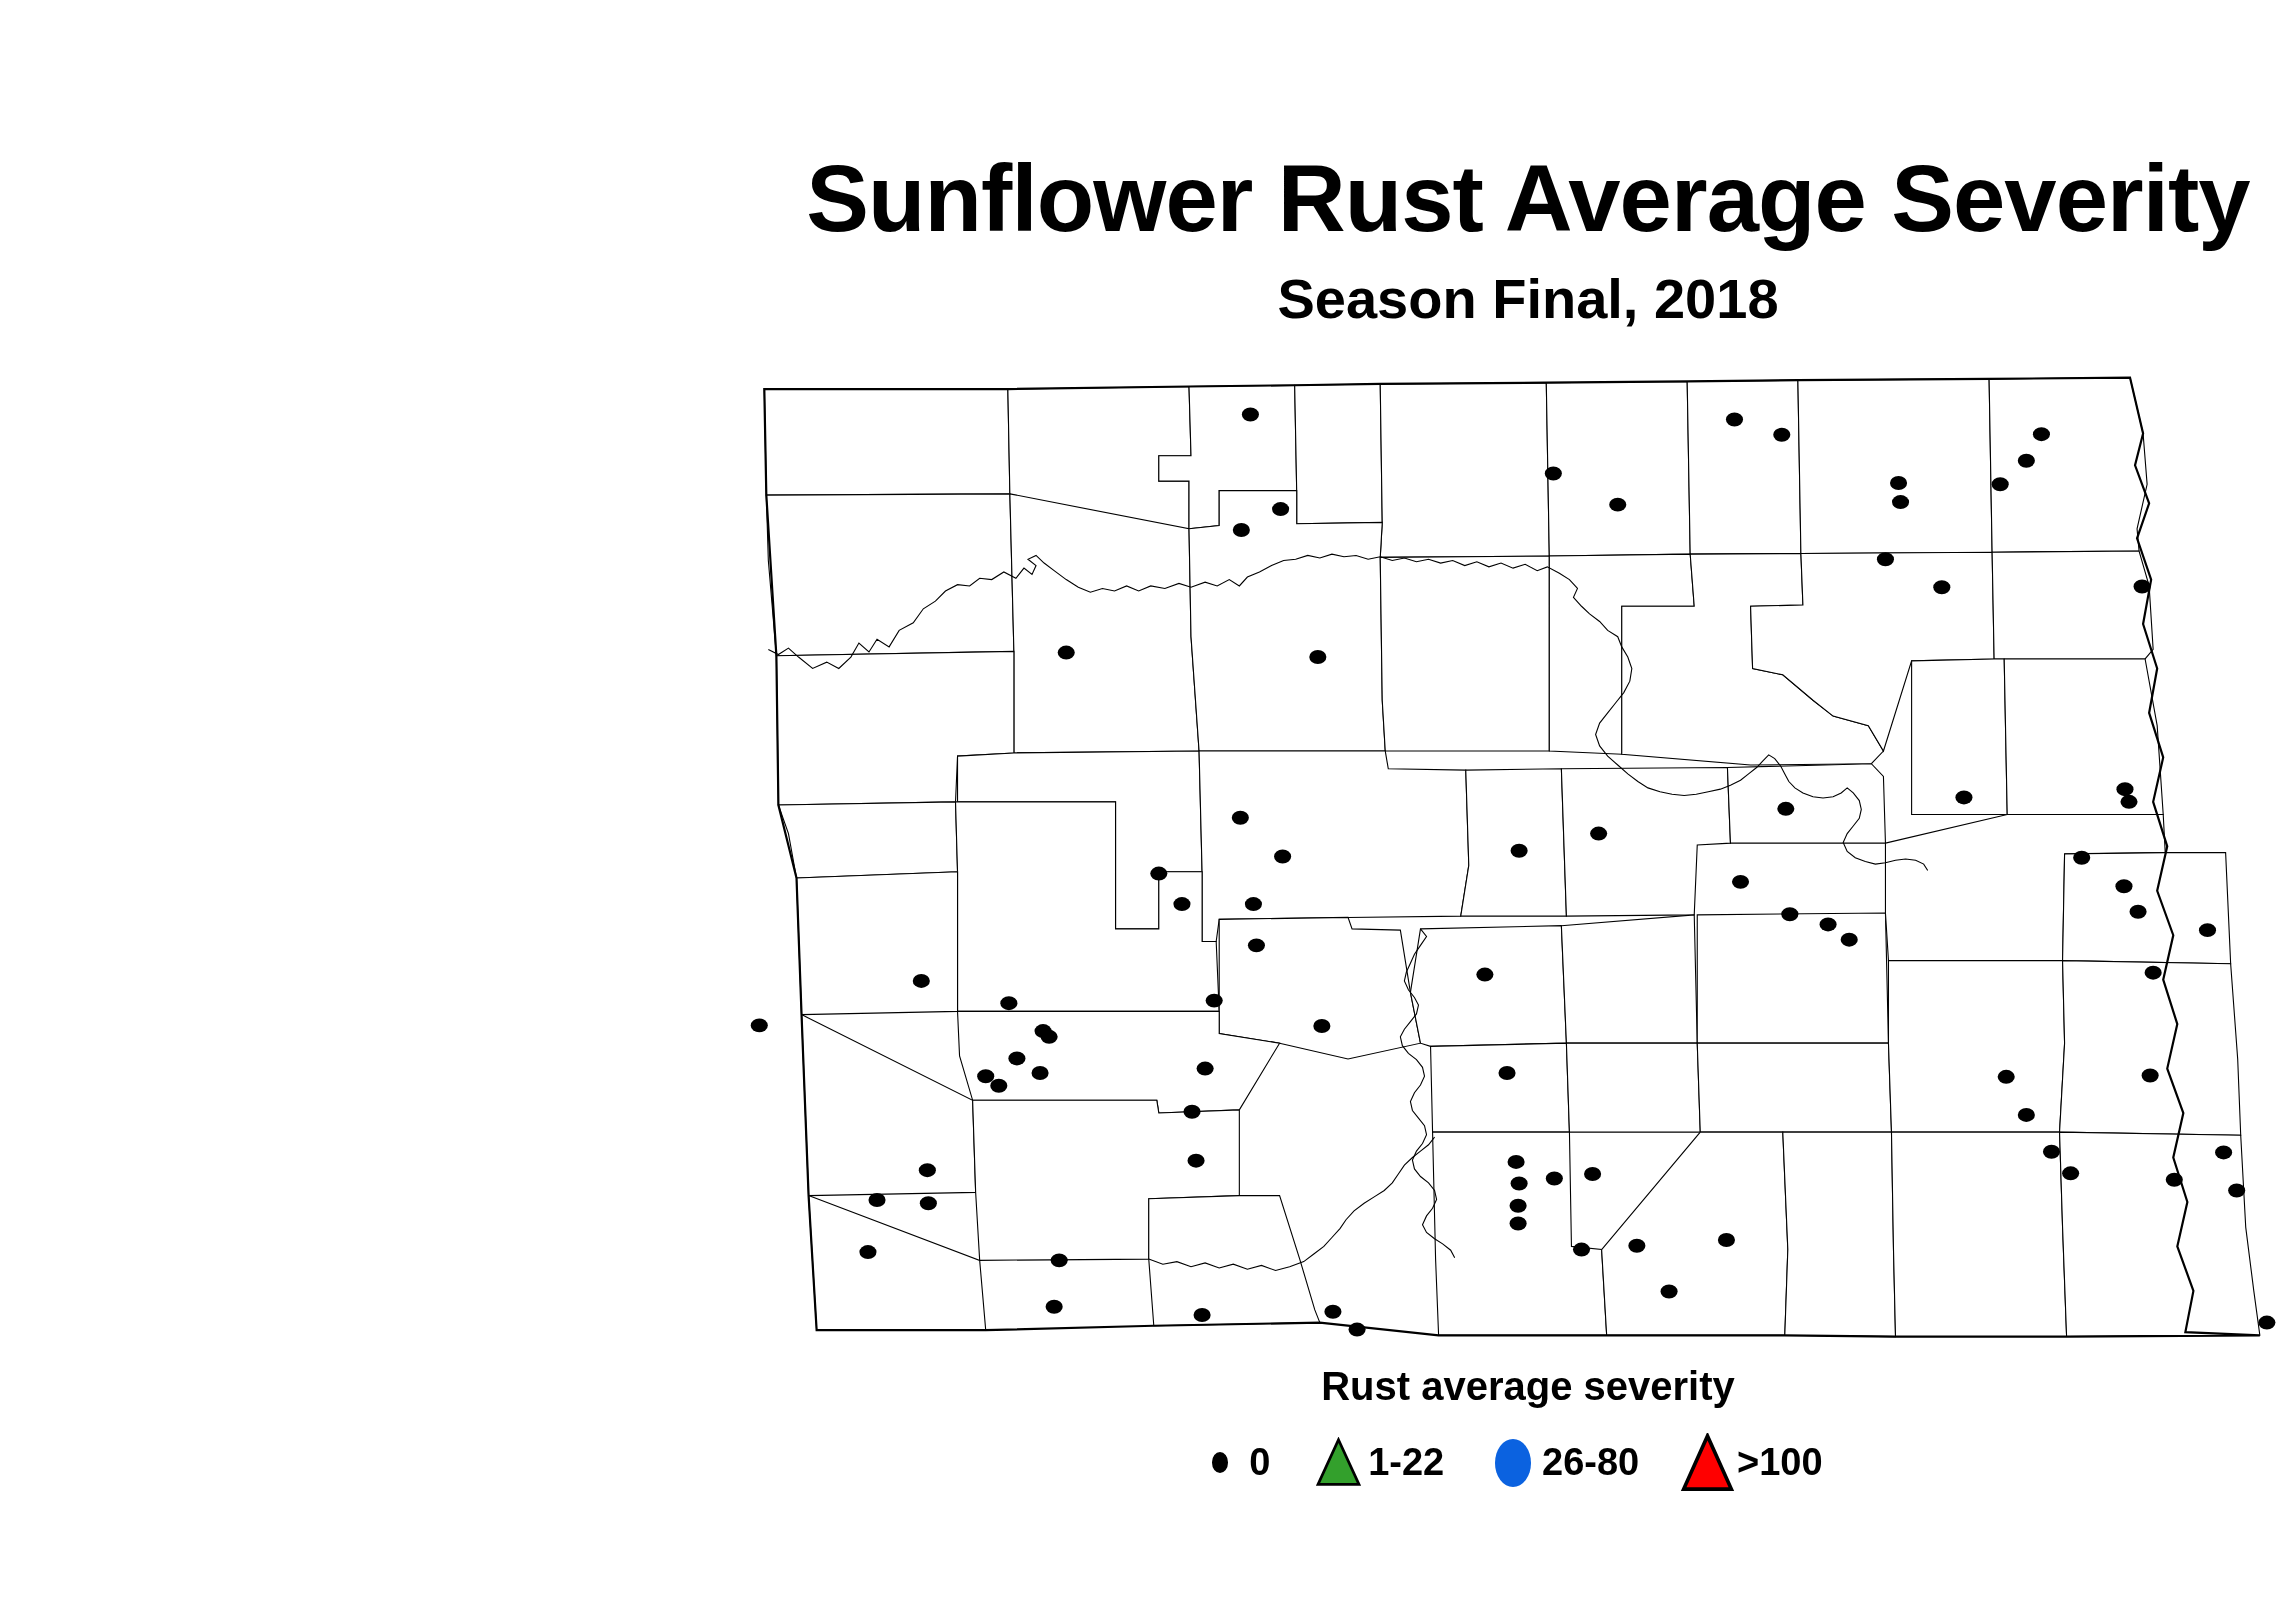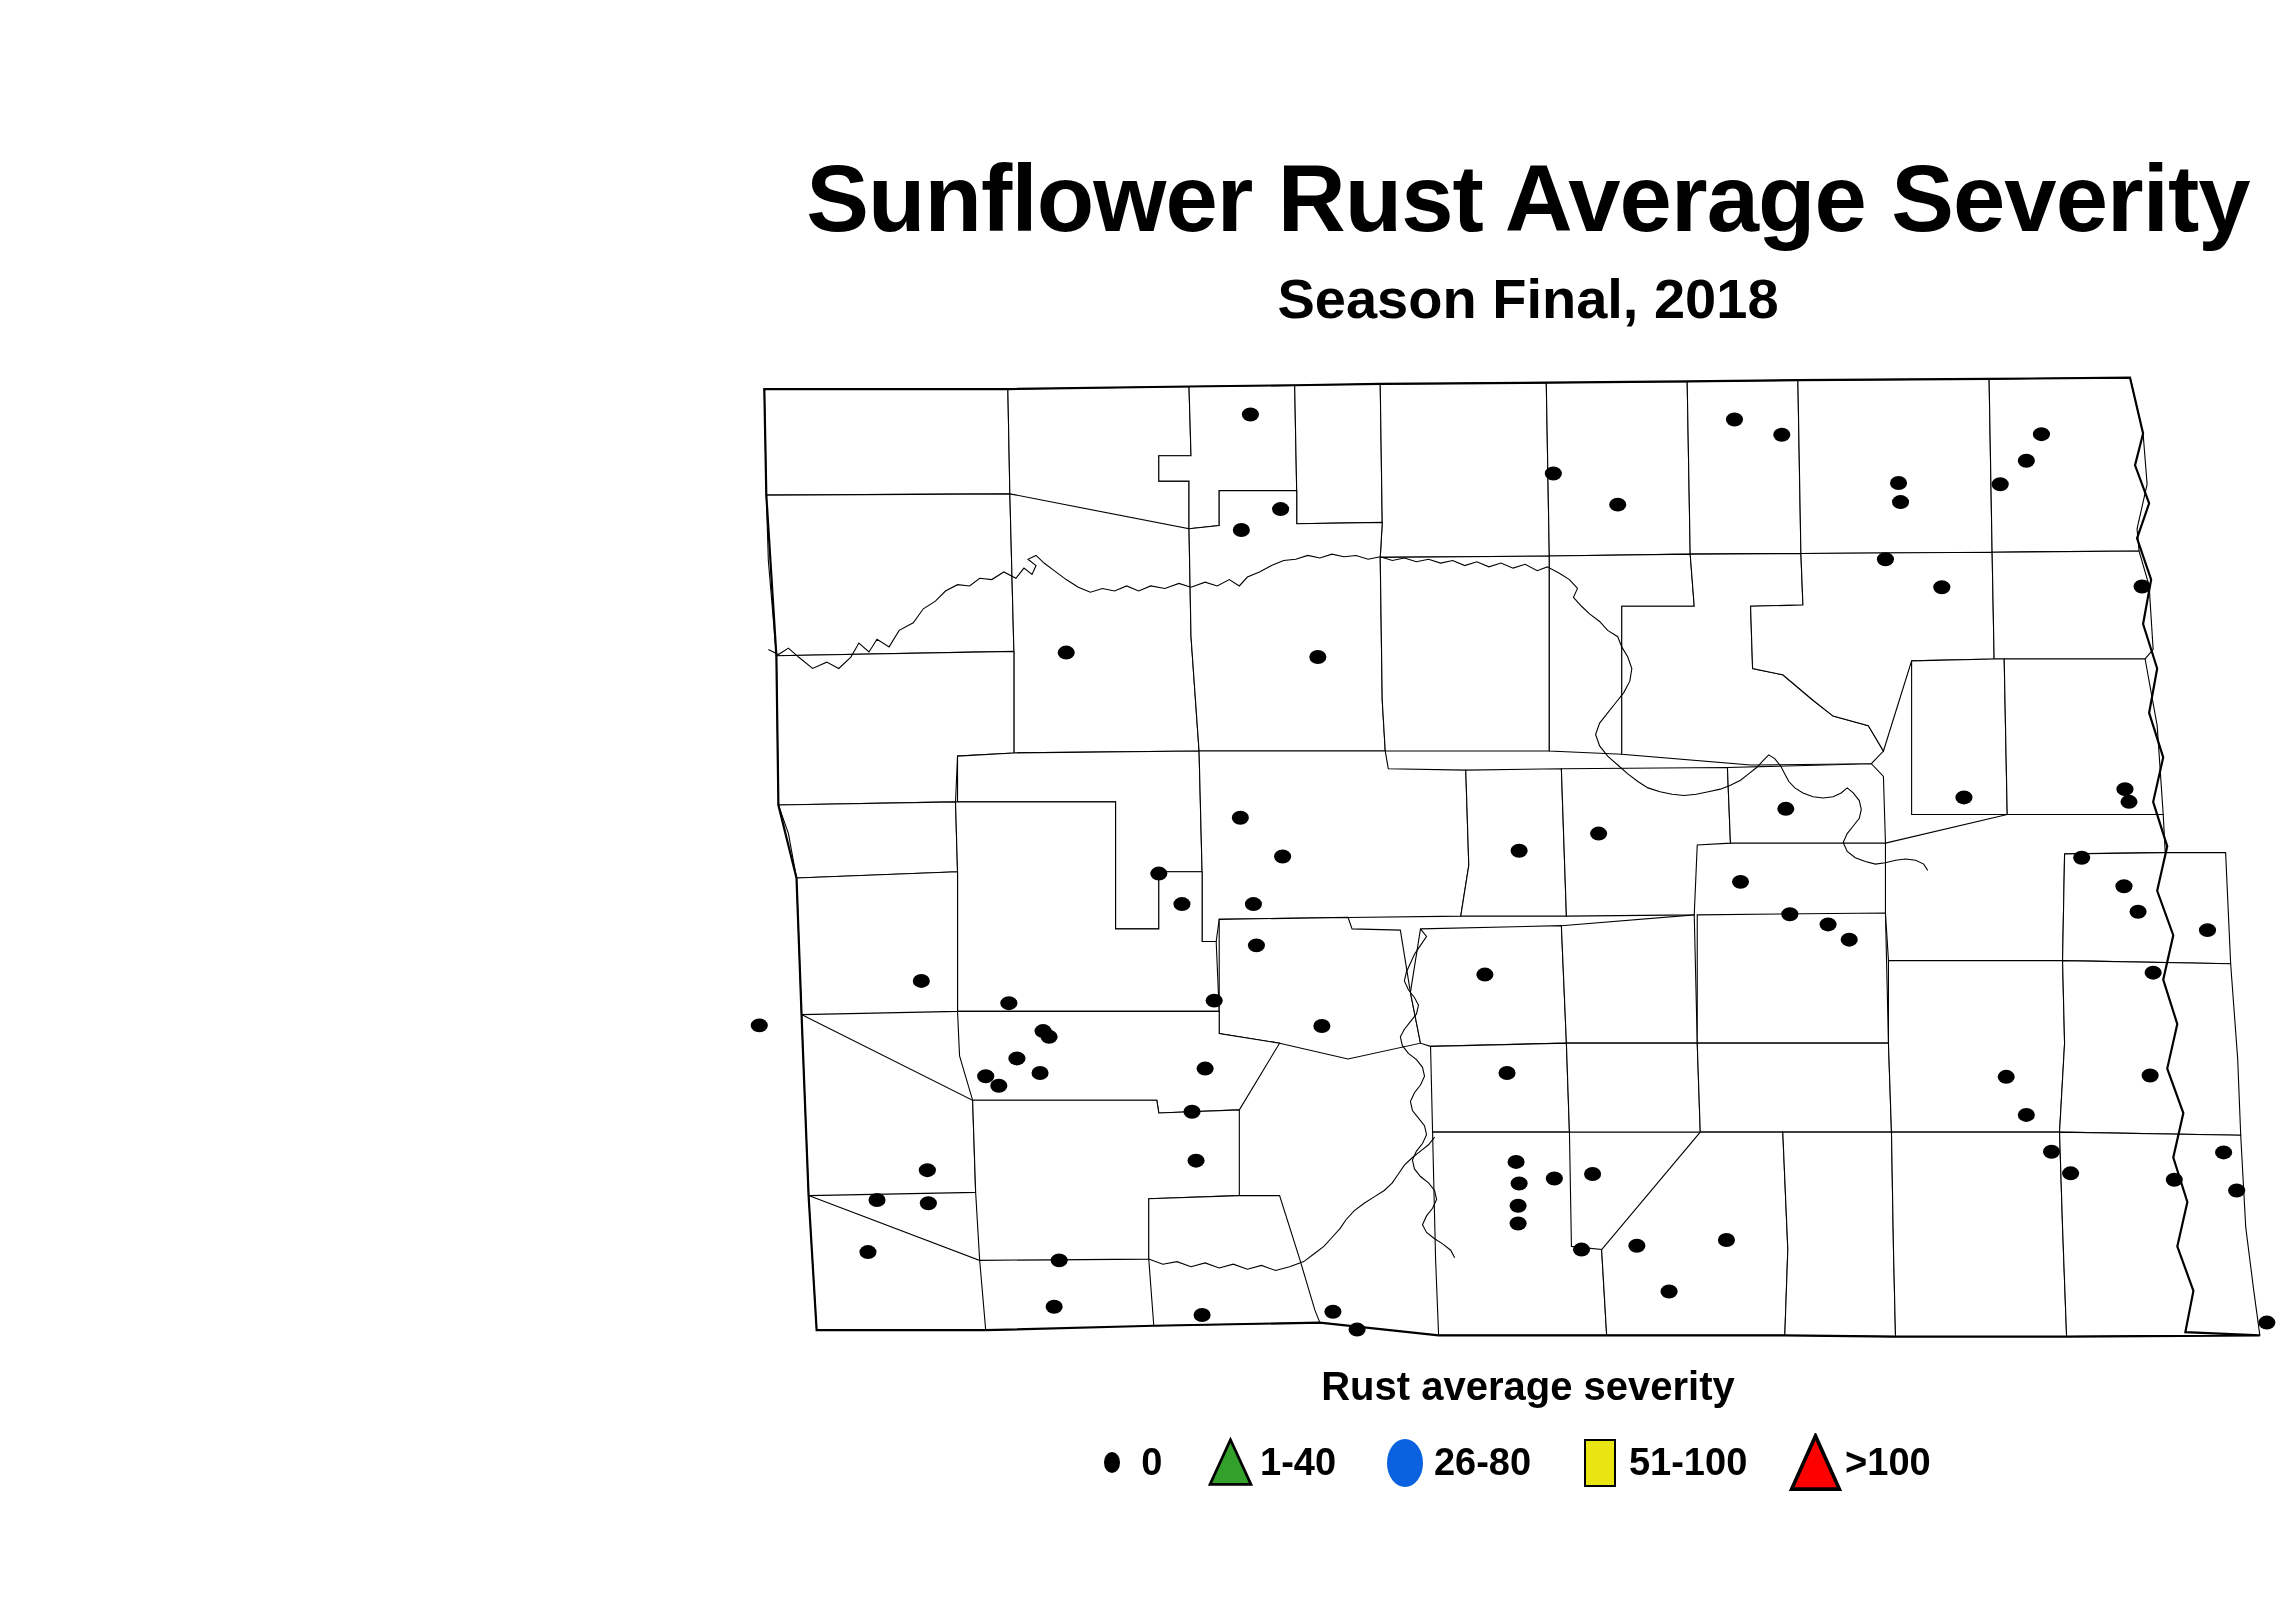--- a/index.html
+++ b/index.html
@@ -265,36 +265,30 @@
       </span>
       <span class="leg-label">0</span>
     </div>
 
     <div class="leg-item">
       <span class="leg-sym">
         <svg width="51" height="51" viewBox="0 0 110 112">
           <polygon points="55,6 100,104 10,104" fill="#33a02c" stroke="#000" stroke-width="6"></polygon>
         </svg>
       </span>
-      <span class="leg-label">1-40</span>
+      <span class="leg-label">1-22</span>
     </div>
 
     <div class="leg-item">
       <span class="leg-sym">
         <span class="sym-circle"></span>
       </span>
       <span class="leg-label">26-80</span>
     </div>
 
-    <div class="leg-item">
-      <span class="leg-sym">
-        <span class="sym-square"></span>
-      </span>
-      <span class="leg-label">51-100</span>
-    </div>
 
     <div class="leg-item">
       <span class="leg-sym">
         <svg width="55" height="60" viewBox="0 0 120 130">
           <polygon points="60,6 112,122 8,122" fill="#ff0000" stroke="#000" stroke-width="8"></polygon>
         </svg>
       </span>
       <span class="leg-label">&gt;100</span>
     </div>
 

